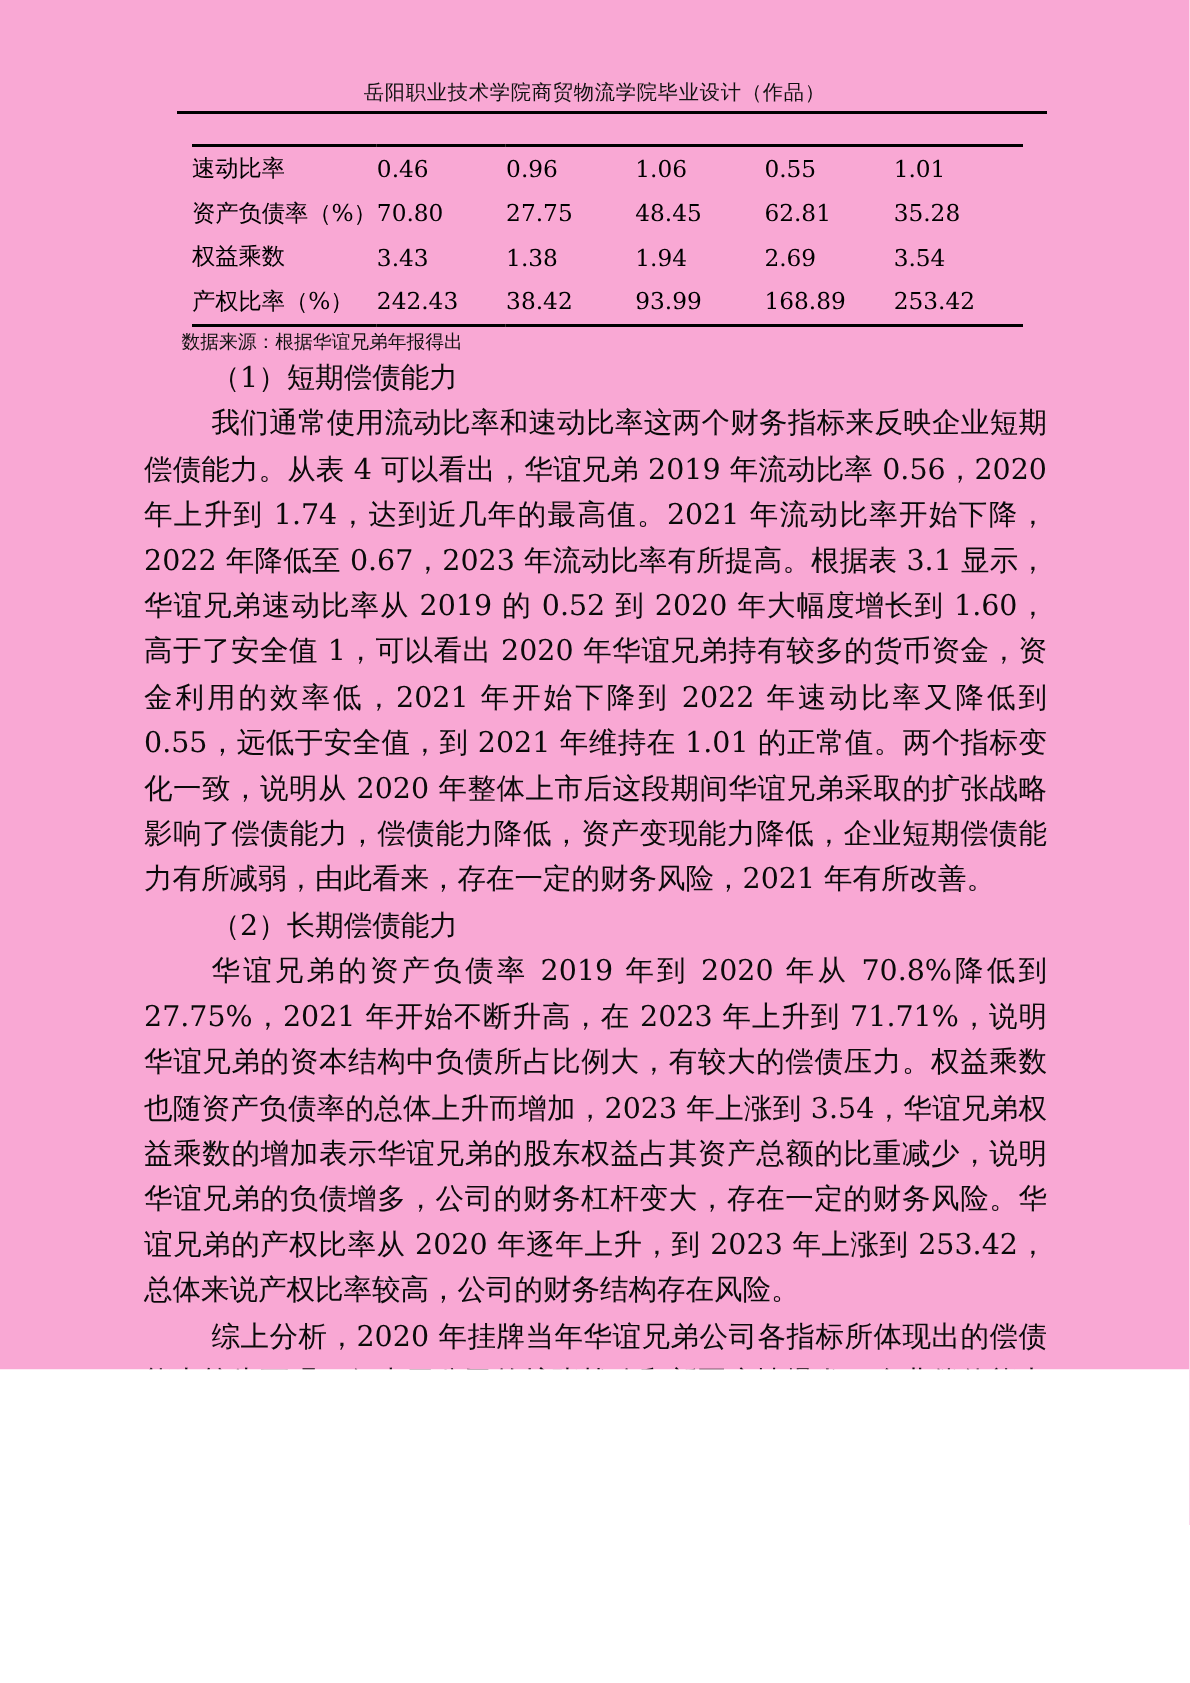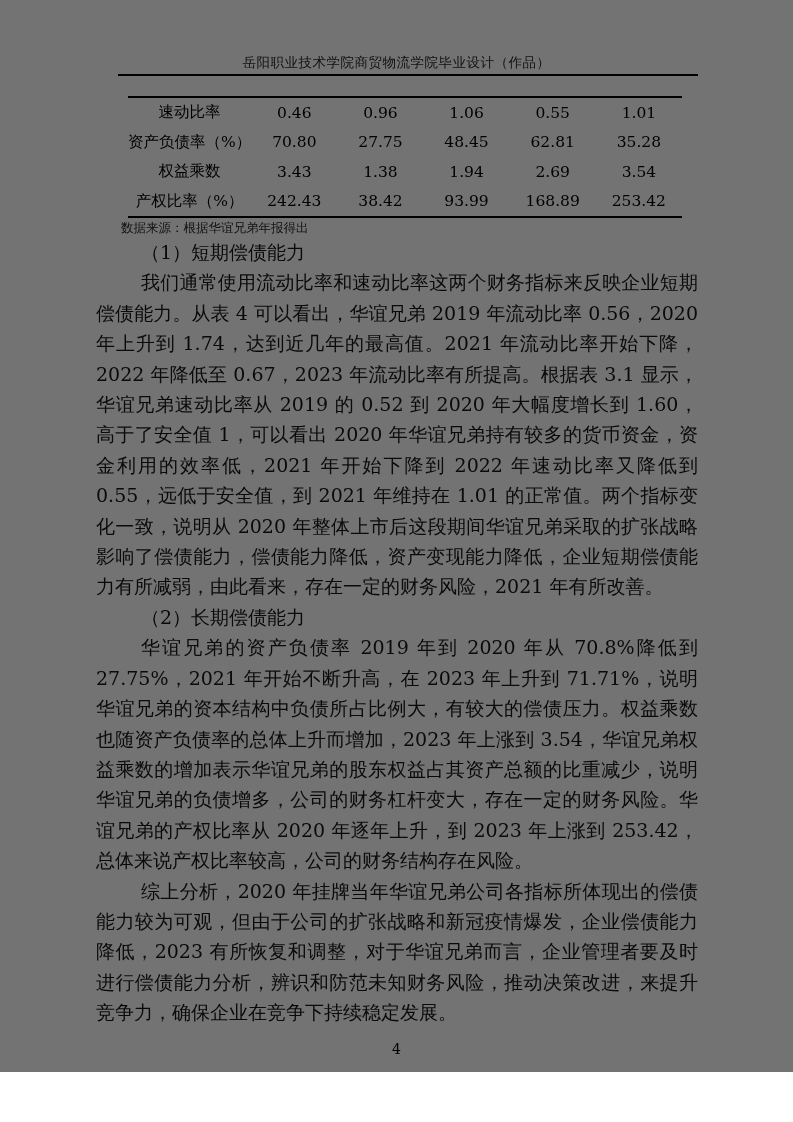--- a/index.html
+++ b/index.html
@@ -1,20 +1,20 @@
 <!DOCTYPE html>
 <html lang="zh"><head>
 <meta charset="utf-8">
 <style>
   html, body { margin: 0; padding: 0; background: #ffffff; }
   .page {
     position: relative;
     width: 793px;
-    height: 1072px;
-    background: #737373;
+    height: 913px;
+    background: #f9a8d4;
     color: #000000;
     font-family: "DejaVu Serif", "Liberation Serif", serif;
     overflow: hidden;
     text-decoration: underline;
   }
   .header-title {
     position: absolute;
     top: 55px; left: 0;
     width: 793px;
     text-align: center;
@@ -37,21 +37,21 @@
   table.fin-table {
     width: 100%;
     border-collapse: collapse;
     border-top: 2px solid #000;
     border-bottom: 2px solid #000;
     font-size: 15.5px;
   }
   table.fin-table td {
     height: 29.5px;
     padding: 0;
-    text-align: center;
+    text-align: left;
     vertical-align: middle;
     white-space: nowrap;
   }
   td.col-label { width: 22%; }
   td.col-val { width: 15.6%; }
   .source-note {
     position: absolute;
     top: 220px; left: 121px;
     font-size: 12.5px;
     line-height: 16px;

